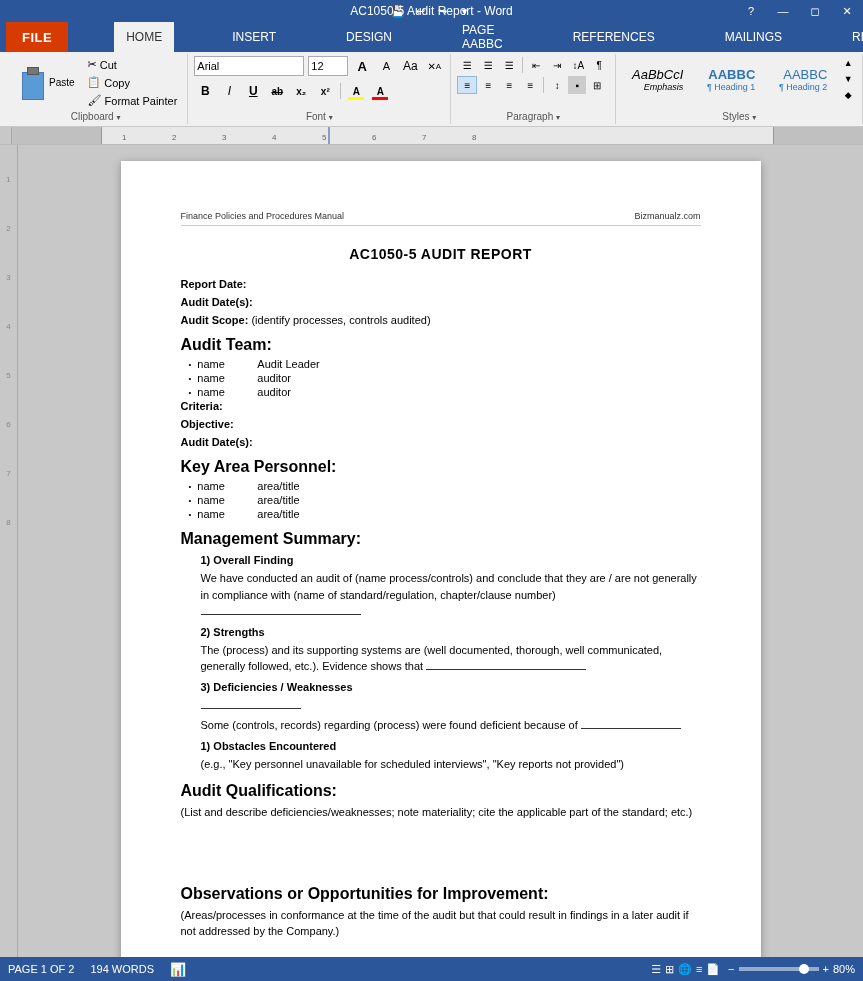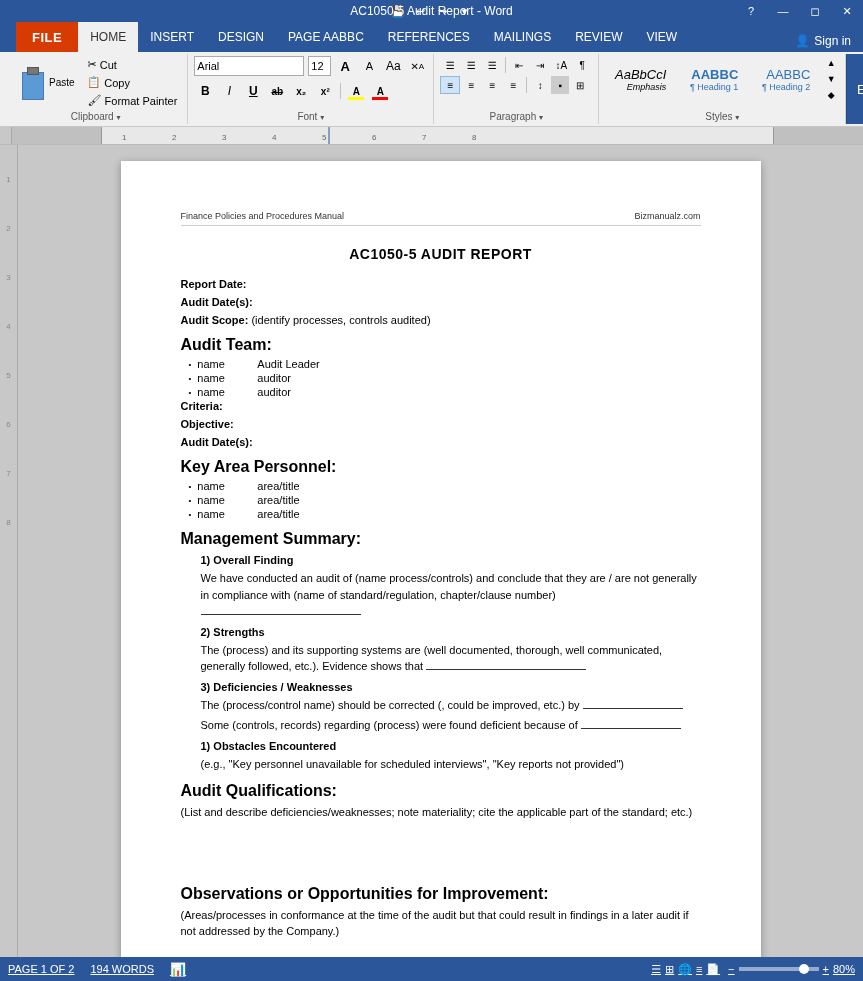--- a/index.html
+++ b/index.html
@@ -29,22 +29,23 @@
       align-items: center;
       justify-content: center;
       font-size: 11px;
       cursor: pointer;
       color: white;
     }
     #ribbon-tabs {
       display: flex;
       align-items: flex-end;
       background: #2b579a;
-      padding-left: 16px;
+      padding-left: 6px;
       height: 30px;
+      gap: 46px;
     }
     .ribbon-tab {
       color: white;
       padding: 4px 12px;
       font-size: 12px;
       cursor: pointer;
       height: 100%;
       display: flex;
       align-items: center;
     }
@@ -136,21 +137,21 @@
       margin-bottom: 2px;
     }
     .font-select {
       width: 110px;
       height: 20px;
       font-size: 11px;
       border: 1px solid #aaa;
       padding: 1px 2px;
     }
     .font-size-select {
-      width: 23px;
+      width: 40px;
       height: 20px;
       font-size: 11px;
       border: 1px solid #aaa;
       padding: 1px 2px;
     }
     .font-btn {
       width: 20px;
       height: 20px;
       display: flex;
       align-items: center;
@@ -292,21 +293,20 @@
     
     #status-bar {
       background: #2b579a;
       color: white;
       height: 24px;
       display: flex;
       align-items: center;
       padding: 0 8px;
       font-size: 11px;
       gap: 16px;
-      text-decoration: underline;
     }
     .status-right {
       margin-left: auto;
       display: flex;
       align-items: center;
       gap: 8px;
     }
     .zoom-slider {
       width: 80px;
       height: 4px;
@@ -660,21 +660,20 @@
           <div class="doc-subsection-title">2) Strengths</div>
           <div class="doc-body-text">
             <span>The (process) and its supporting systems are (well documented, thorough, well communicated, generally followed, etc.).  Evidence shows that</span>
             <span style="border-bottom:1px solid #333;display:inline-block;width:160px;"> </span>
           </div>
         </div>
 
         <div class="doc-subsection">
           <div class="doc-subsection-title">3) Deficiencies / Weaknesses</div>
           <div class="doc-body-text">
-            <span>The (process/control name) should be corrected (, could be improved, etc.) by</span>
             <span style="border-bottom:1px solid #333;display:inline-block;width:100px;"> </span>
           </div>
           <div class="doc-body-text">
             <span>Some (controls, records) regarding (process) were found deficient because of</span>
             <span style="border-bottom:1px solid #333;display:inline-block;width:100px;"> </span>
           </div>
         </div>
 
         <div class="doc-subsection">
           <div class="doc-subsection-title">1) Obstacles Encountered</div>

